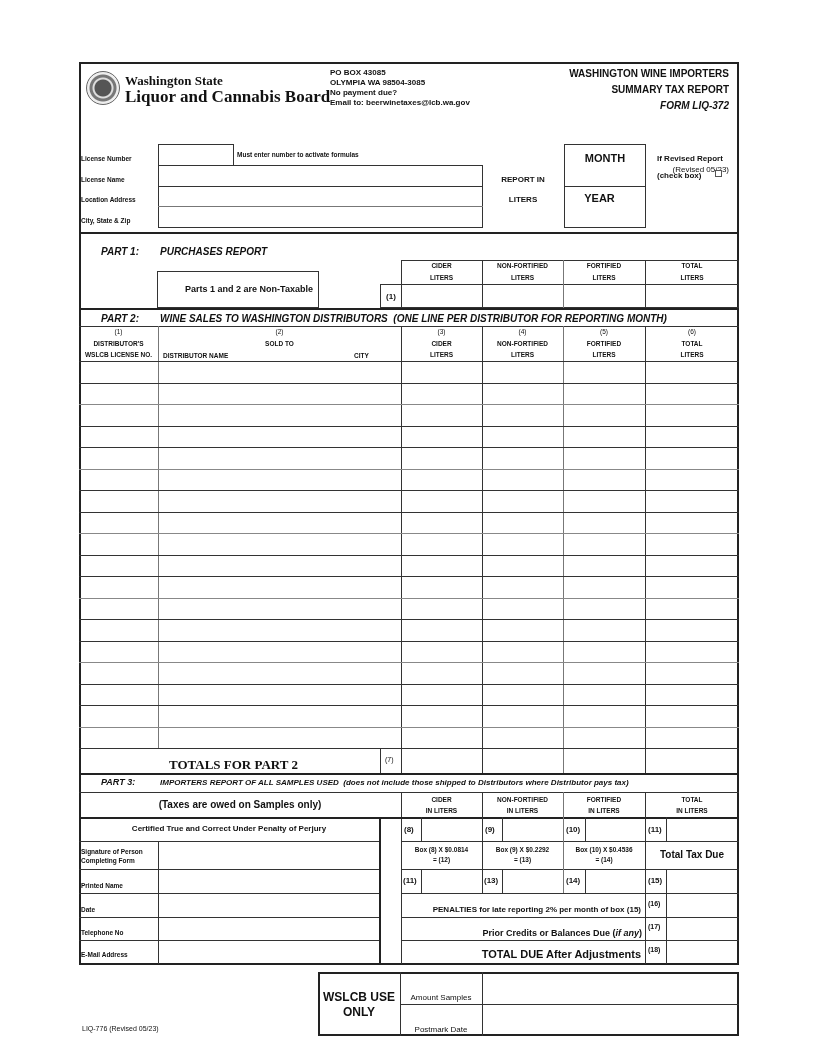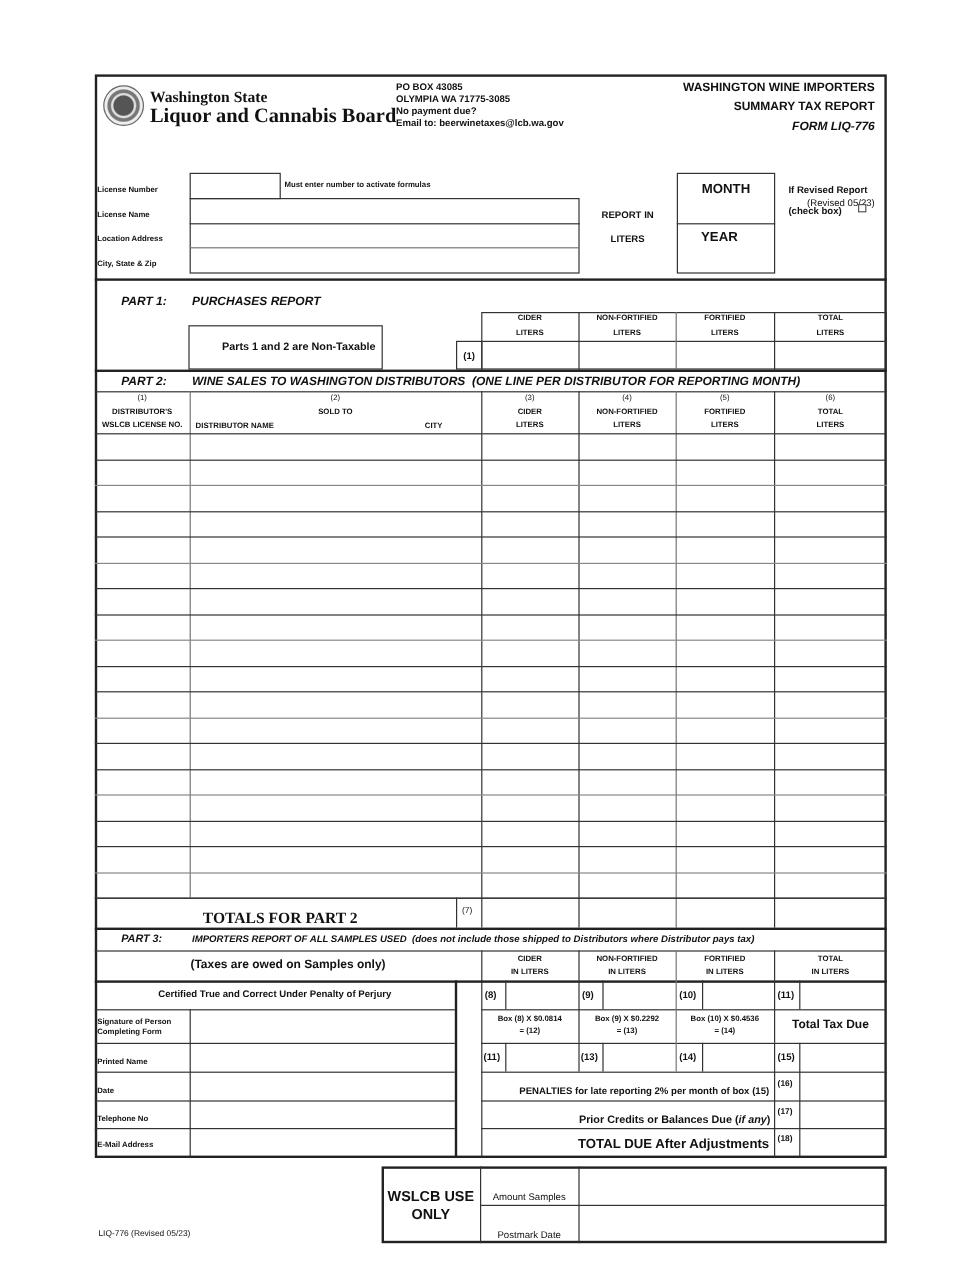--- a/index.html
+++ b/index.html
@@ -32,28 +32,28 @@
 <body>
 
 <div class="abs frame" style="left:79px;top:62px;width:660px;height:903px;"></div>
 
 <div class="seal" style="left:86px;top:71px;"></div>
 <div class="abs b" style="left:125px;top:73px;font-family:'Liberation Serif',serif;font-size:13px;">Washington State</div>
 <div class="abs b" style="left:125px;top:87px;font-family:Liberation Serif, serif;font-size:17px;">Liquor and Cannabis Board</div>
 
 <div class="abs b fs8" style="left:330px;top:68px;line-height:10px;">
   <div>PO BOX 43085</div>
-  <div>OLYMPIA WA  71775-3085</div>
+  <div>OLYMPIA WA  98504-3085</div>
   <div>No payment due?</div>
   <div>Email to: beerwinetaxes@lcb.wa.gov</div>
 </div>
 
 <div class="abs b r fs10" style="right:87px;top:68px;">WASHINGTON WINE IMPORTERS</div>
 <div class="abs b r fs10" style="right:87px;top:84px;">SUMMARY TAX REPORT</div>
-<div class="abs b i r fs10" style="right:87px;top:100px;">FORM LIQ-776</div>
+<div class="abs b i r fs10" style="right:87px;top:100px;">FORM LIQ-372</div>
 <div class="abs r fs8" style="right:87px;top:118px;margin-top:47px;">(Revised 05/23)</div>
 
 <div class="abs b fs6" style="left:81px;top:155px;">License Number</div>
 <div class="box" style="left:158px;top:144px;width:76px;height:22px;"></div>
 <input class="field" style="left: 159px; top: 145px; width: 74px; height: 20px;" value="">
 <div class="abs b fs6" style="left:237px;top:151px;">Must enter number to activate formulas</div>
 
 <div class="box" style="left:158px;top:165px;width:325px;height:63px;"></div>
 <div class="hl" style="left:158px;top:186px;width:325px;"></div>
 <div class="hl" style="left:158px;top:206px;width:325px;border-color:#777;"></div>

